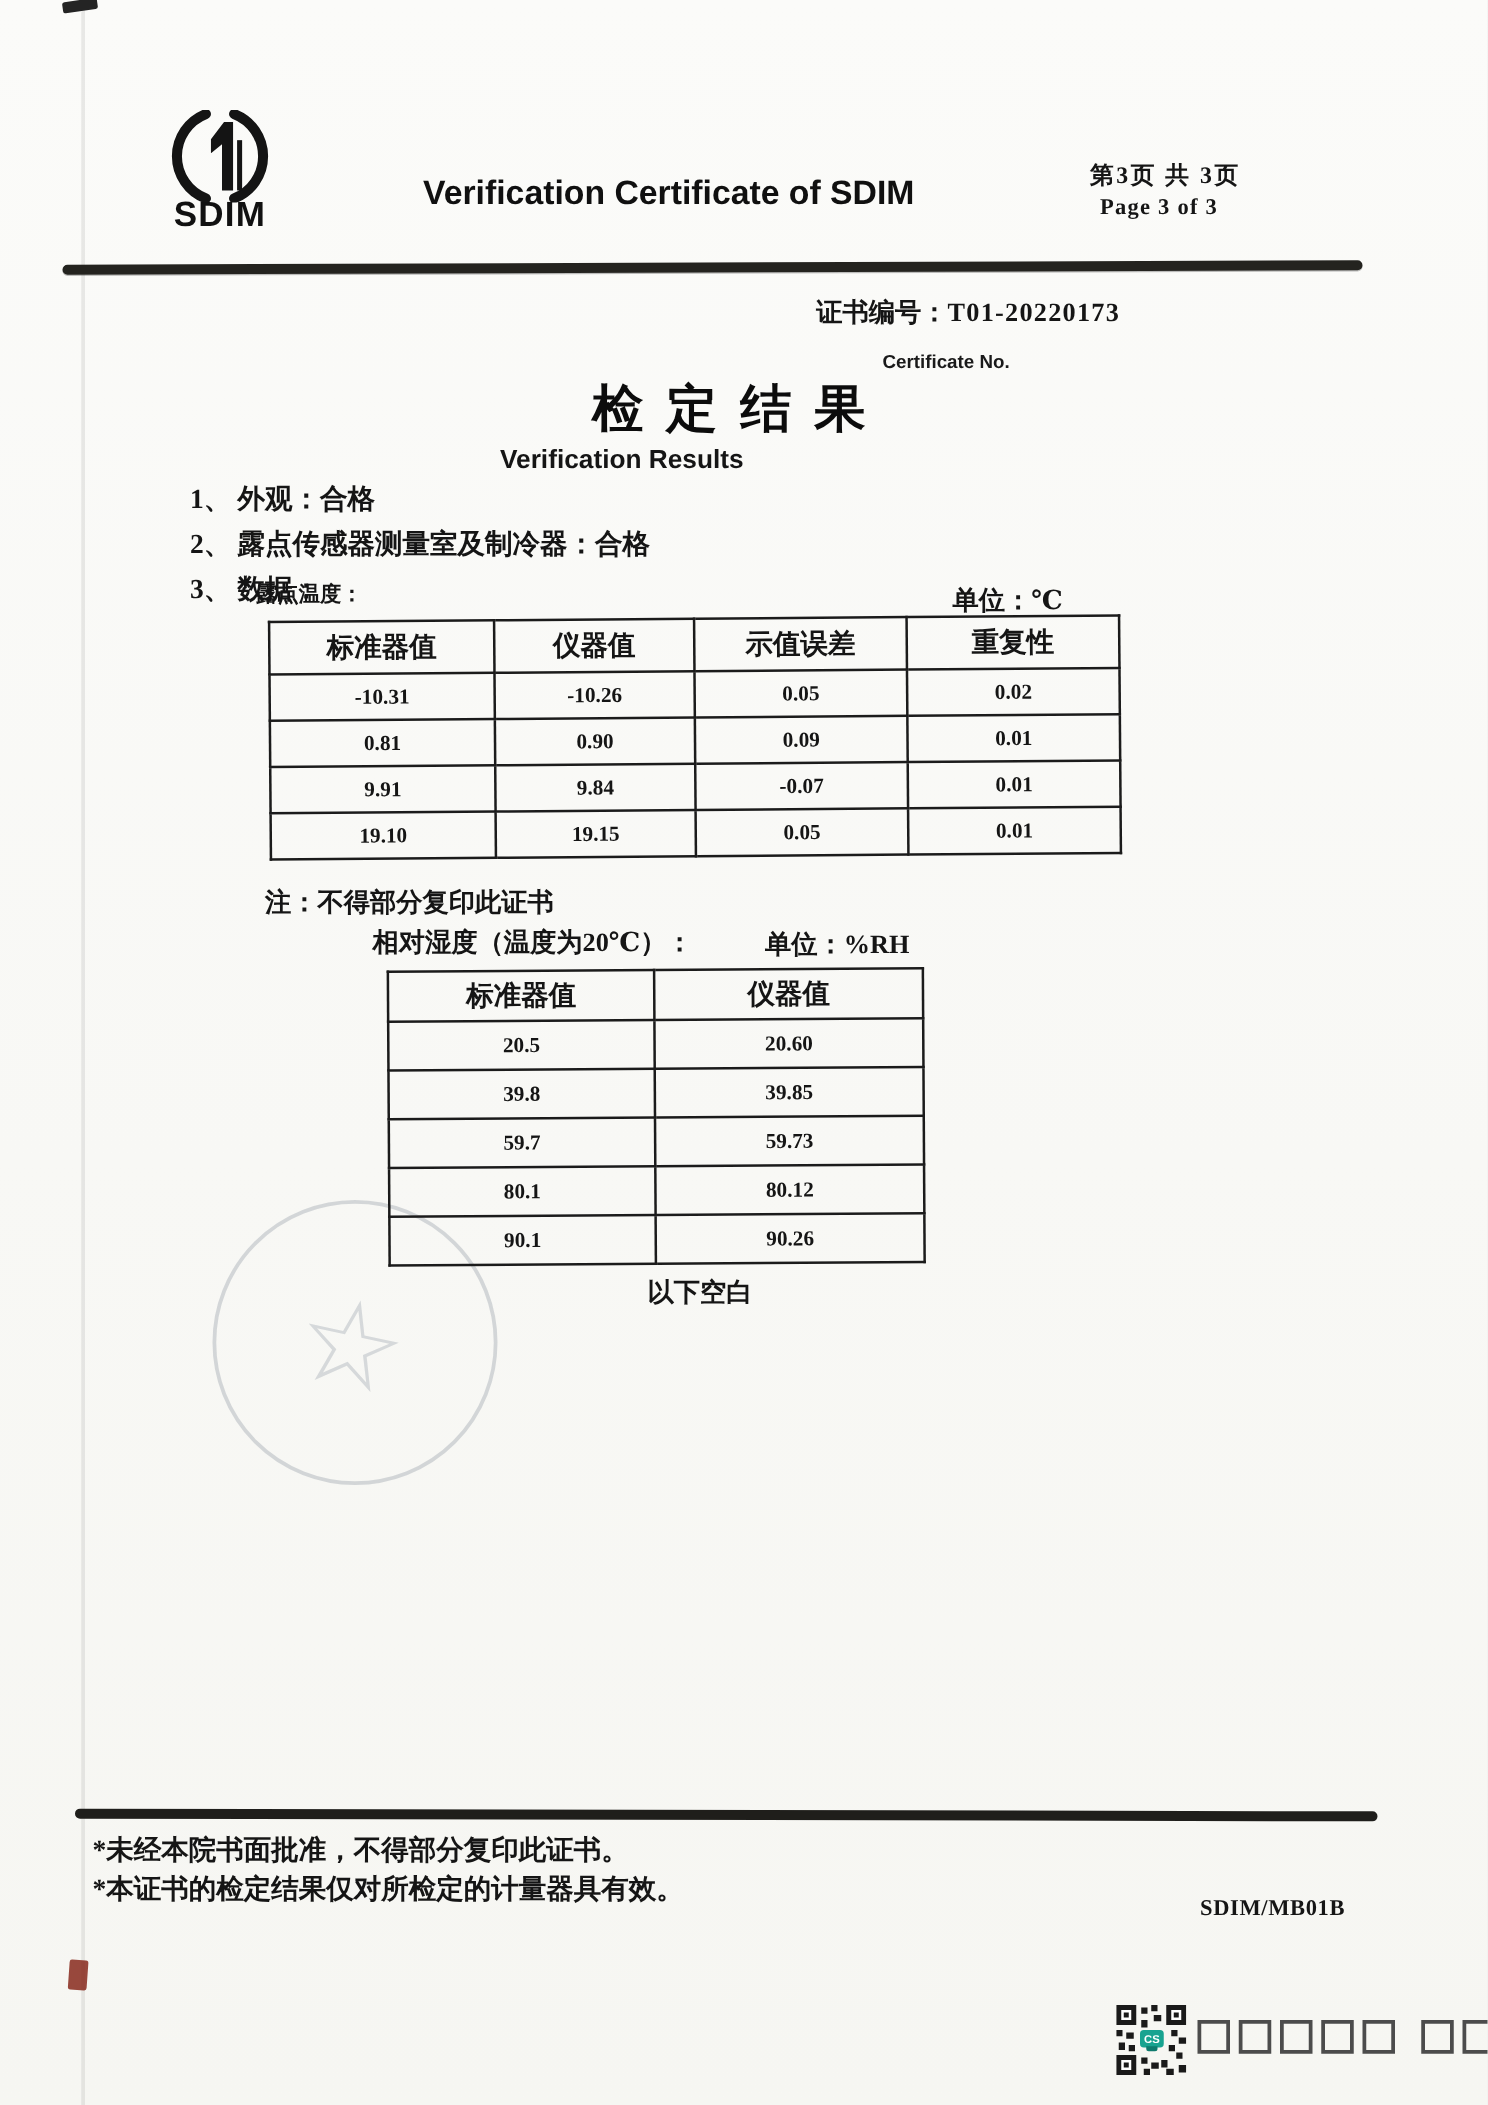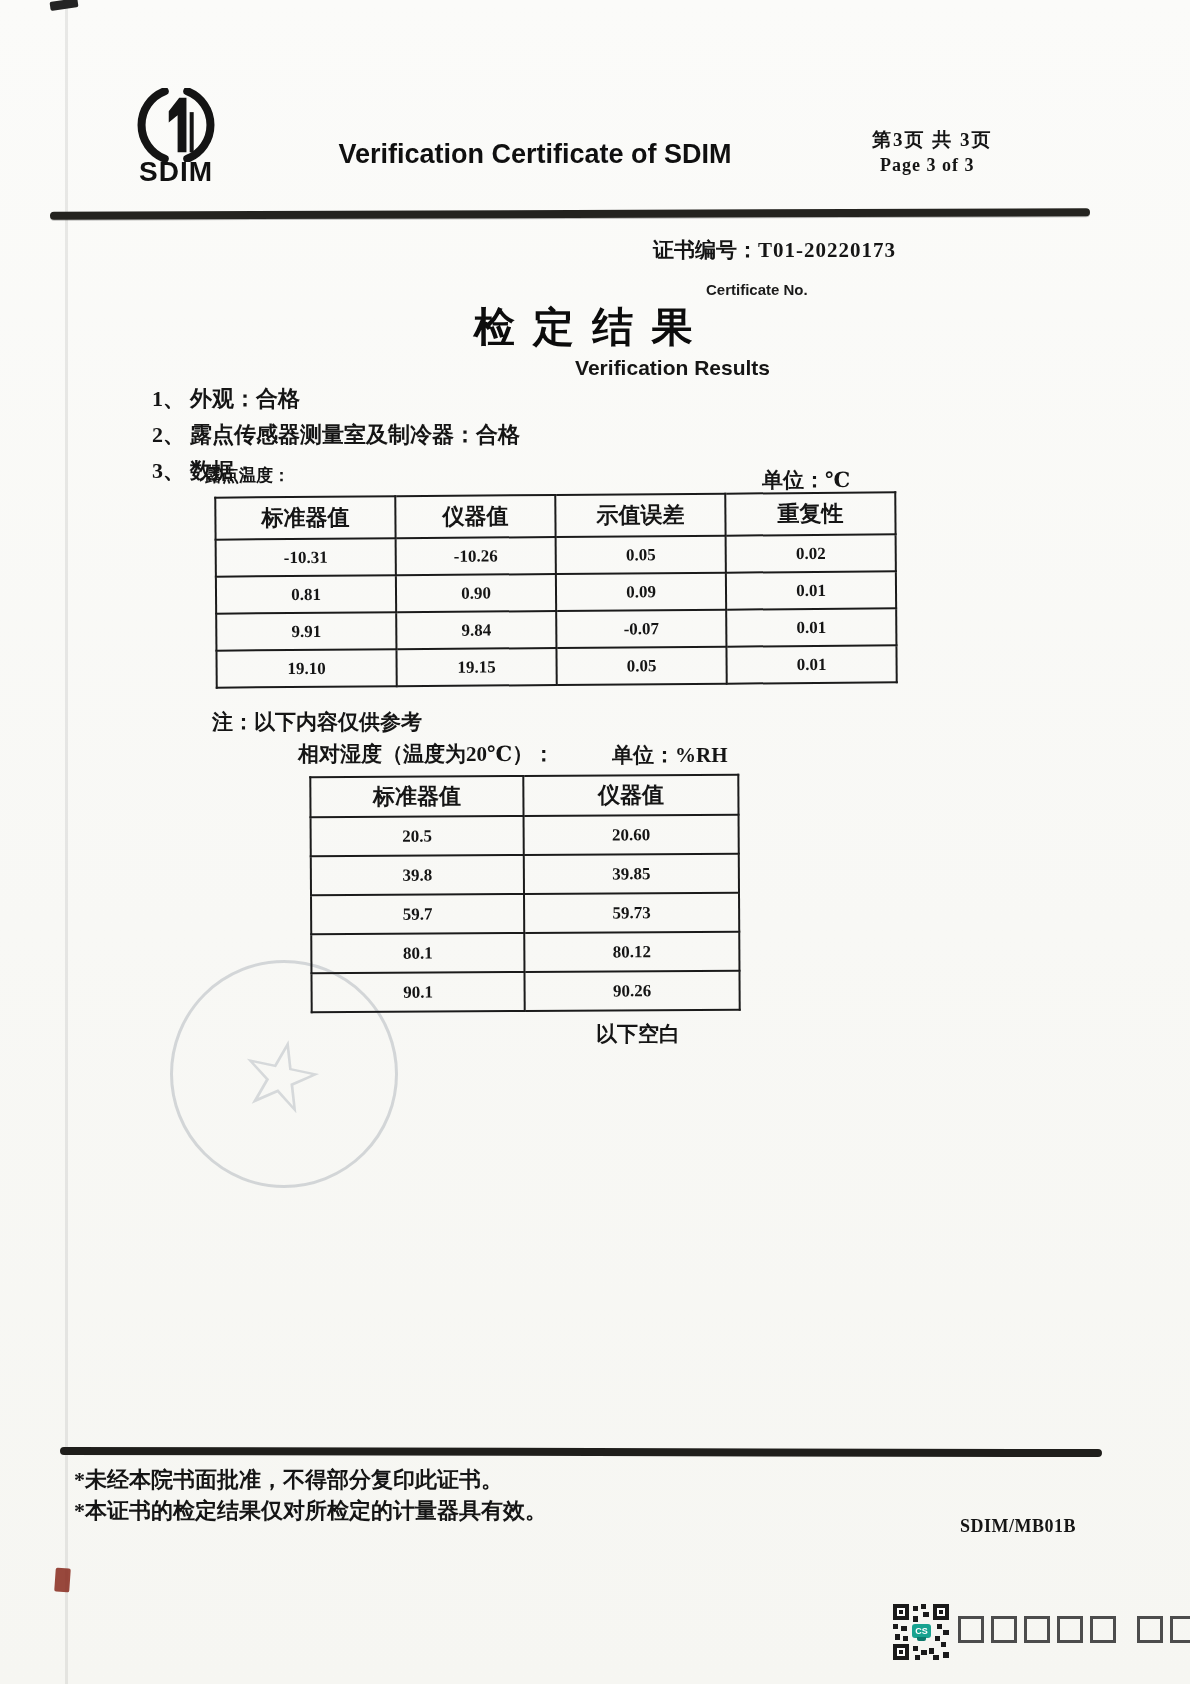--- a/index.html
+++ b/index.html
@@ -35,34 +35,34 @@
     border-radius:4px; transform:rotate(-0.2deg); box-shadow:0 1px 0 rgba(0,0,0,.25); }
   .divider-bottom { left:60px; top:1448px; width:1042px; height:8px; background:#1f1e1b;
     border-radius:4px; transform:rotate(0.12deg); }
 
   .cert-line { left:653px; top:236px; font-size:21px; font-weight:600; white-space:nowrap; }
   .cert-line .num { font-weight:700; letter-spacing:1px; }
   .cert-en { left:706px; top:281px; font-family:"Liberation Sans","DejaVu Sans",sans-serif; font-size:15px; font-weight:bold; color:#1a1a1a; }
 
   .results-title { left:400px; top:300px; width:370px; text-align:center;
     font-size:41px; font-weight:800; letter-spacing:4px; color:#0c0c0c; }
-  .results-title-en { left:400px; top:356px; width:370px; text-align:right;
+  .results-title-en { left:400px; top:356px; width:370px; text-align:left;
     font-family:"Liberation Sans","DejaVu Sans",sans-serif; font-size:21px; font-weight:bold; }
 
   .list { left:152px; top:384px; width:760px; font-size:22px; font-weight:600; }
   .list .row { display:flex; margin-bottom:6px; }
   .list .n { width:38px; }
 
   .tbl-caption { font-size:17px; font-weight:700;text-align:right; }
   .dew-caption { left:205px; top:464px; }
   .dew-unit { left:762px; top:466px; font-size:21px; font-weight:700; }
   .rh-caption { left:298px; top:740px; font-size:21px; font-weight:700; }
   .rh-unit { left:612px; top:741px; font-size:21px; font-weight:700; }
   .note-line { left:212px; top:708px; font-size:21px; font-weight:700; }
-  .blank-note { left:440px; top:1020px; width:240px; text-align:right; font-size:21px; font-weight:700; }
+  .blank-note { left:440px; top:1020px; width:240px; text-align:center; font-size:21px; font-weight:700; }
 
   table { border-collapse:collapse; table-layout:fixed; background:transparent; }
   th,td { border:2px solid #1b1b1b; text-align:center; vertical-align:middle;
     font-family:"Liberation Serif","DejaVu Serif",serif; }
   th { font-size:22px; font-weight:700; }
   td { font-size:17px; font-weight:700; }
   .table1 { left:215px; top:494px; transform:rotate(-0.45deg); }
   .table1 th { height:42px; }
   .table1 td { height:37px; }
   .table2 { left:310px; top:775px; transform:rotate(-0.35deg); }
@@ -172,21 +172,21 @@
       <tr>
         <td>19.10</td>
         <td>19.15</td>
         <td>0.05</td>
         <td>0.01</td>
       </tr>
     </tbody>
       </table>
   </div>
 
-  <div class="abs note-line">注：以下内容仅供参考</div>
+  <div class="abs note-line">注：不得部分复印此证书</div>
   <div class="abs rh-caption">相对湿度（温度为20℃）：</div>
   <div class="abs rh-unit">单位：%RH</div>
 
   <div class="abs stamp-circle"></div>
   <div class="abs stamp-star">☆</div>
 
   <div class="abs table2">
     <table>
       <colgroup>
           <col style="width:213px">

